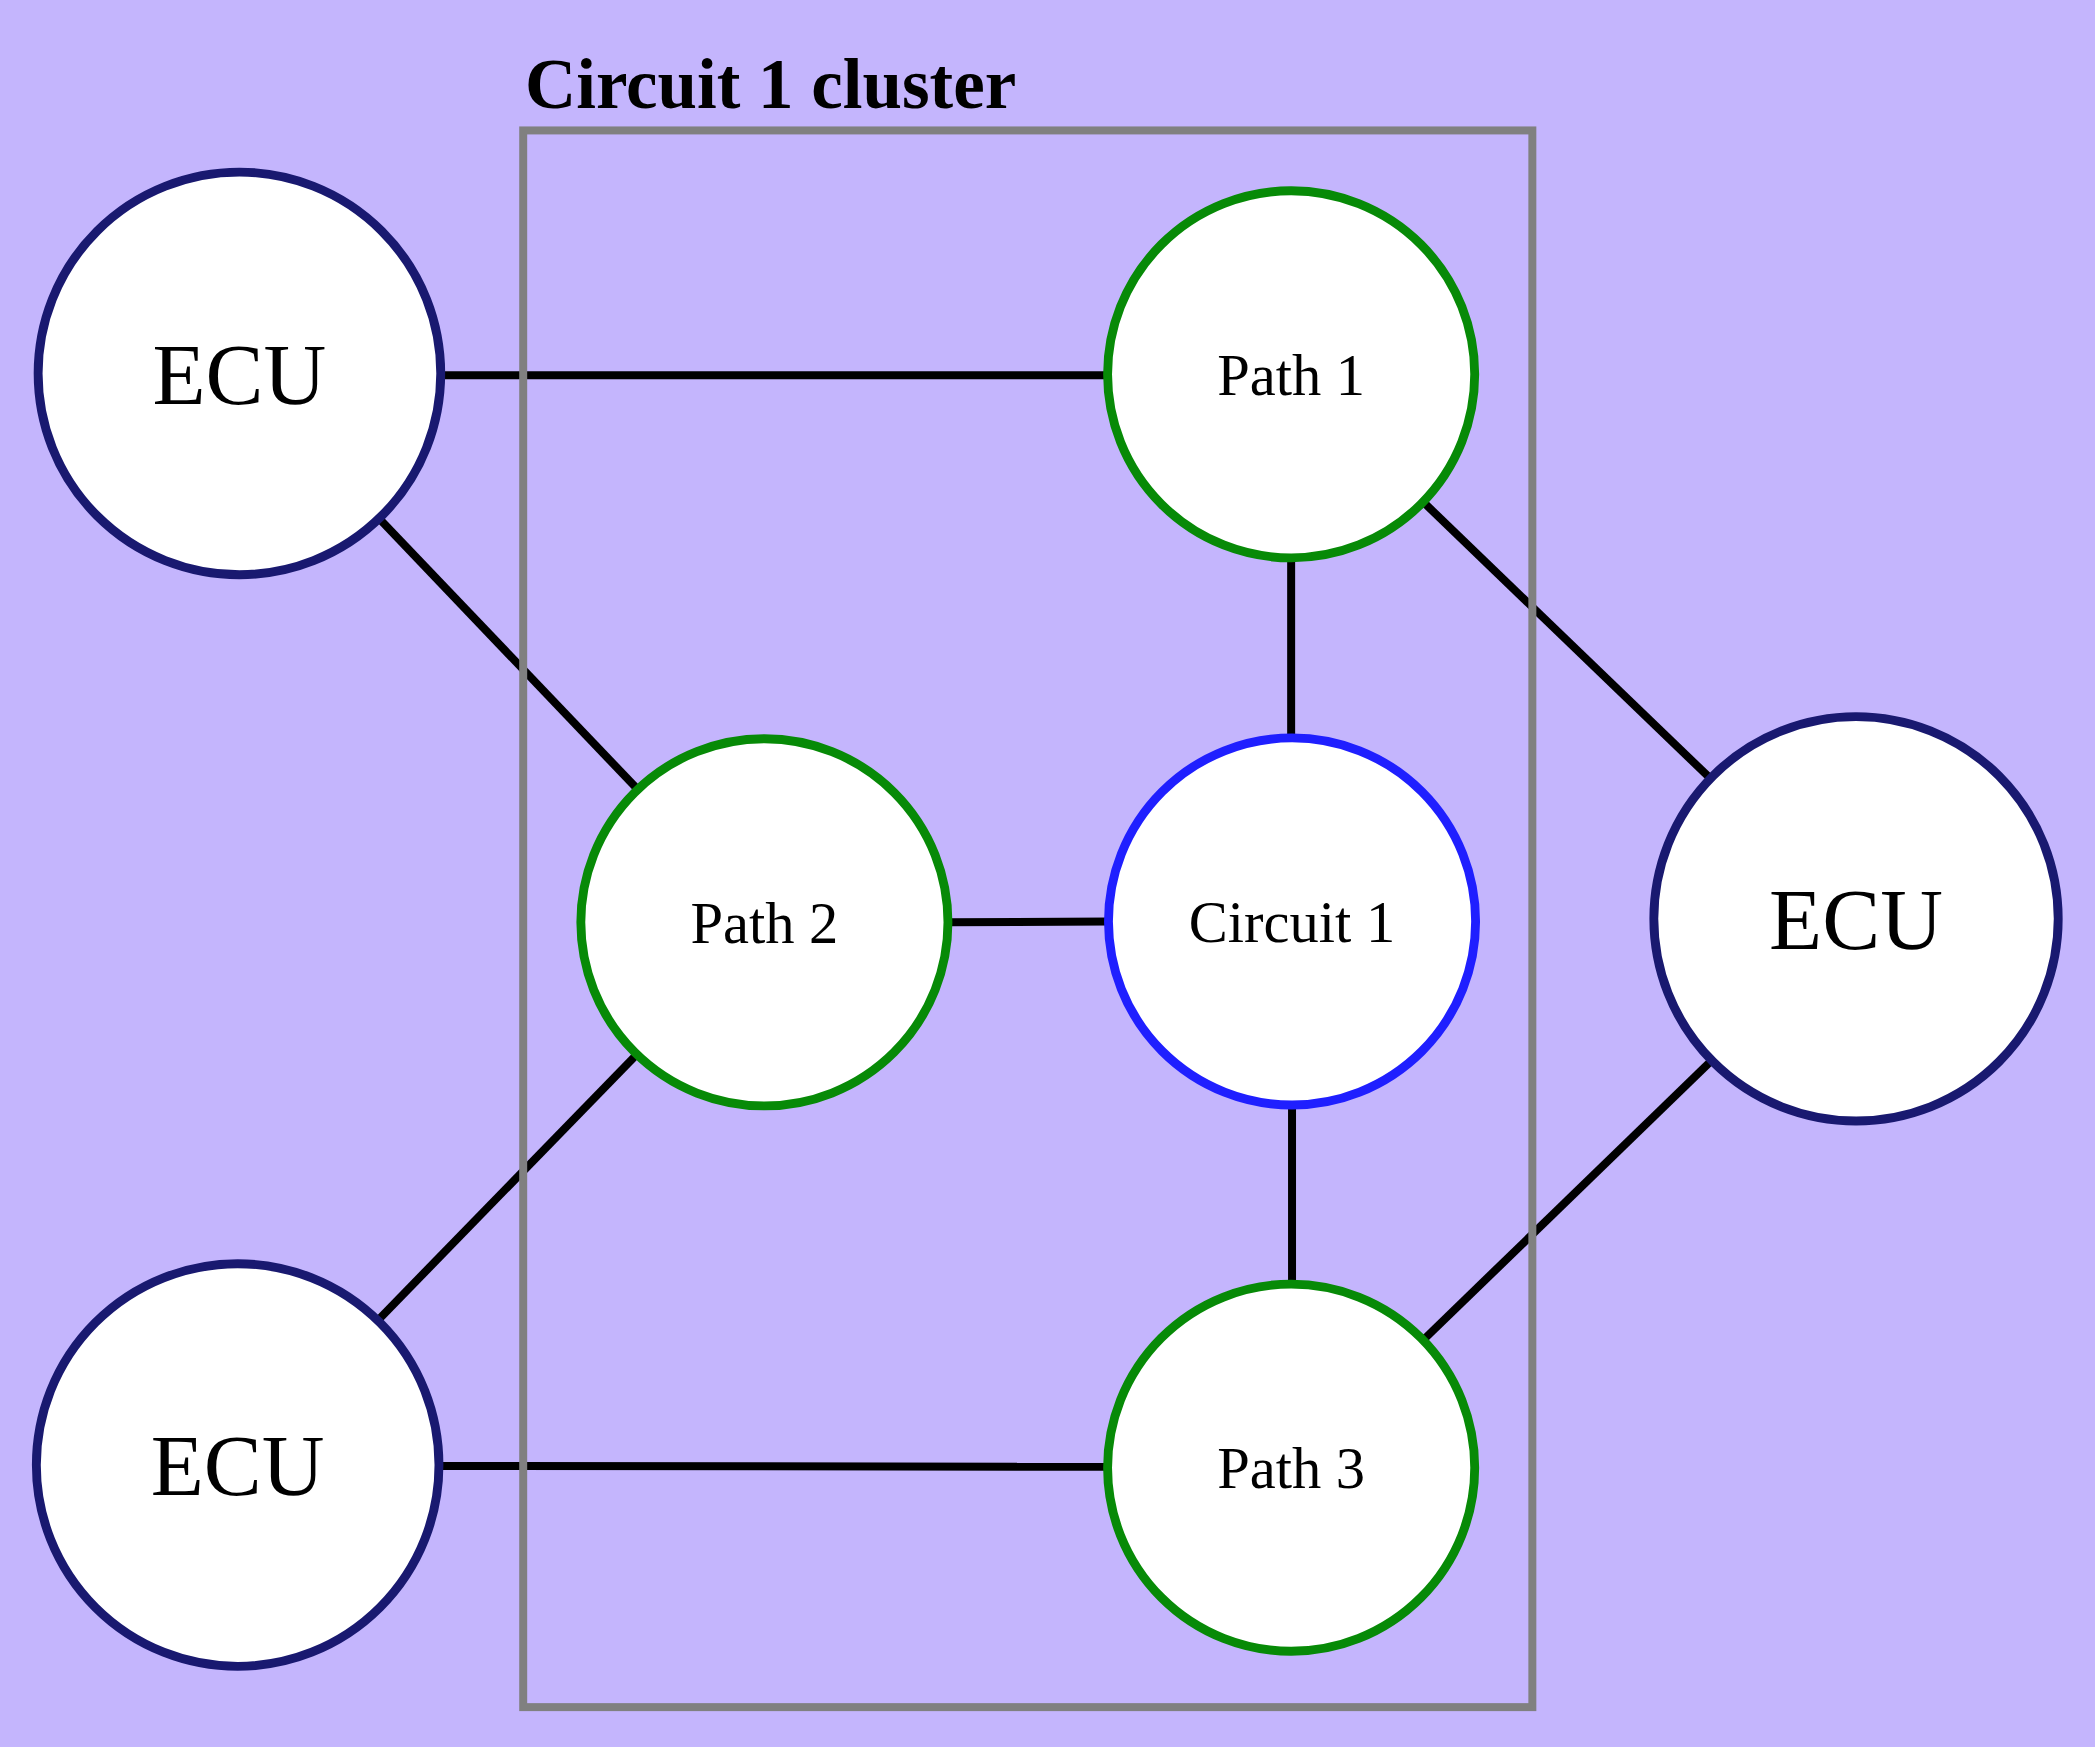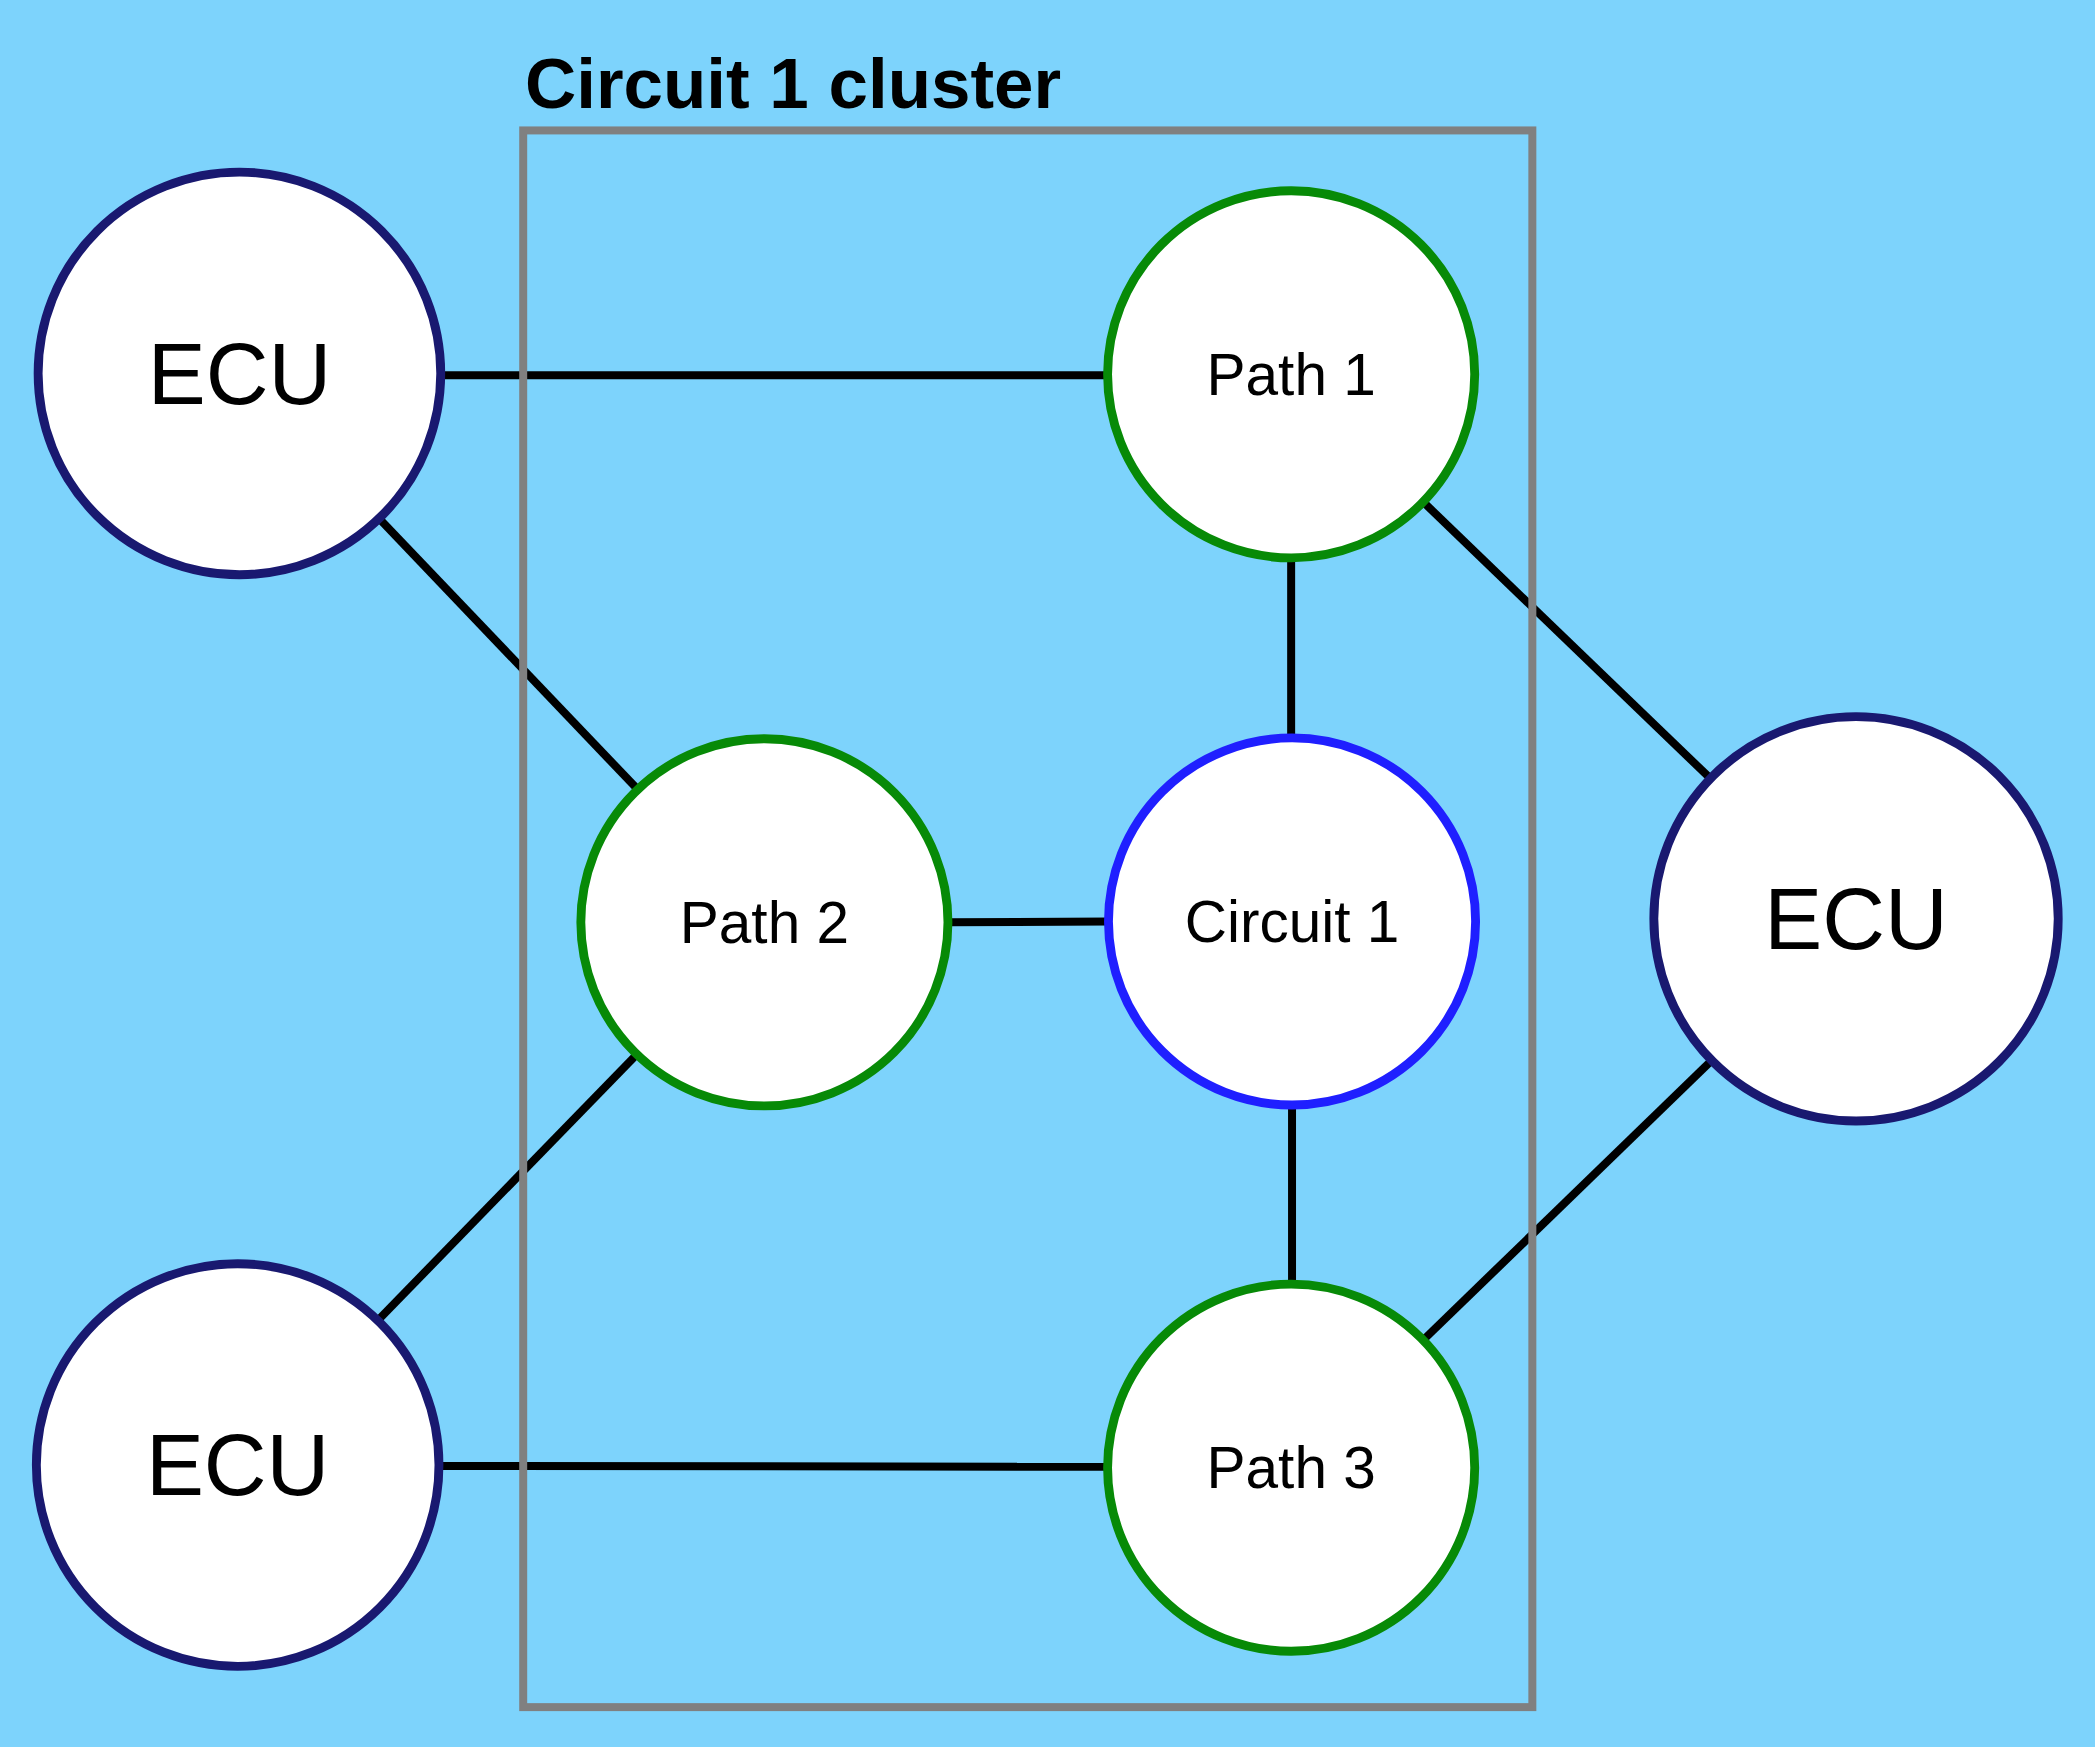--- a/index.html
+++ b/index.html
@@ -4,22 +4,22 @@
 <style>
   html, body {
     margin: 0;
     padding: 0;
     background: #ffffff;
   }
   .canvas {
     position: relative;
     width: 2095px;
     height: 1748px;
-    background: #7dd3fc;
-    font-family: Liberation Sans, sans-serif;
+    background: #c4b5fd;
+    font-family: Liberation Serif, serif;
   }
   svg {
     display: block;
   }
   .edge {
     stroke-width: 9;
     stroke-linecap: butt;
   }
   .cluster-box {
     fill: none;

